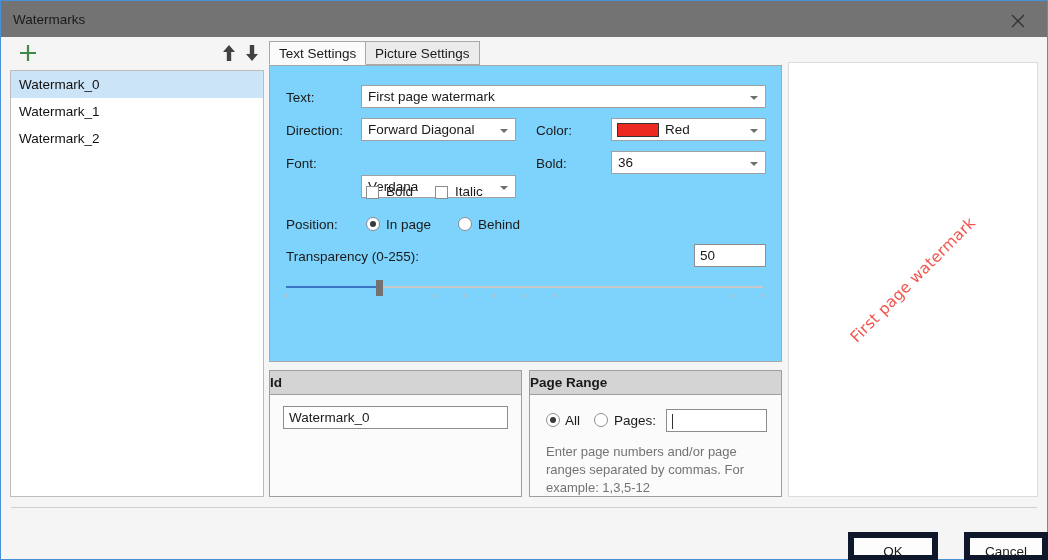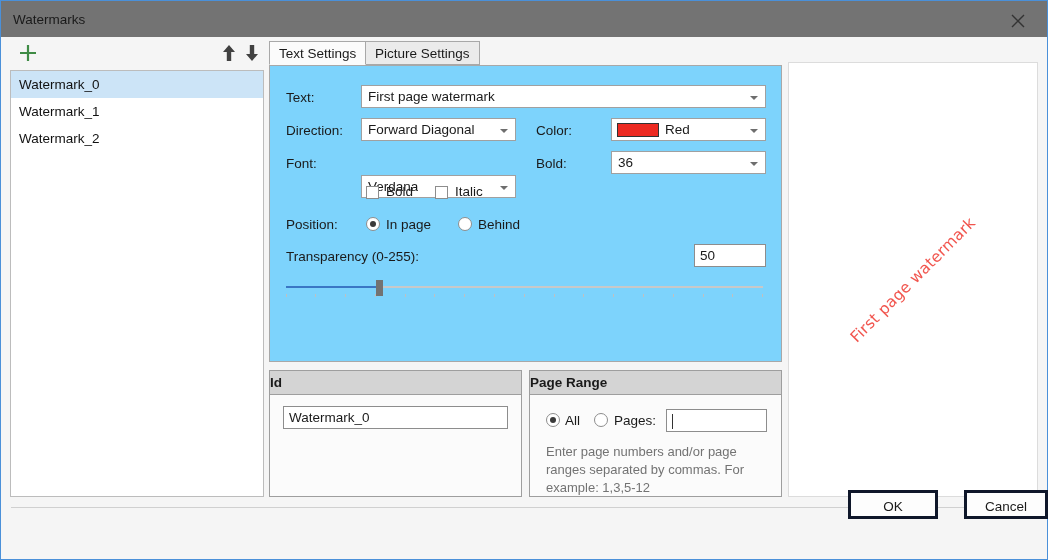--- a/index.html
+++ b/index.html
@@ -341,25 +341,25 @@
   #footer-sep {
     position: absolute;
     left: 10px;
     top: 506px;
     width: 1026px;
     height: 1px;
     background: #d0d0d0;
   }
   .dlg-btn {
     position: absolute;
-    top: 489px;
+    top: 531px;
     height: 29px;
     box-sizing: border-box;
     background: #fdfdfd;
-    border: 3px solid #0f172a;
+    border: 6px solid #0f172a;
     font-size: 13.5px;
     color: #1a1a1a;
     text-align: center;
     line-height: 27px;
     cursor: pointer;
   }
   #ok-button { left: 847px; width: 90px; }
   #cancel-button { left: 947px; width: 84px; margin-left: 16px; }
 </style>
 </head>

